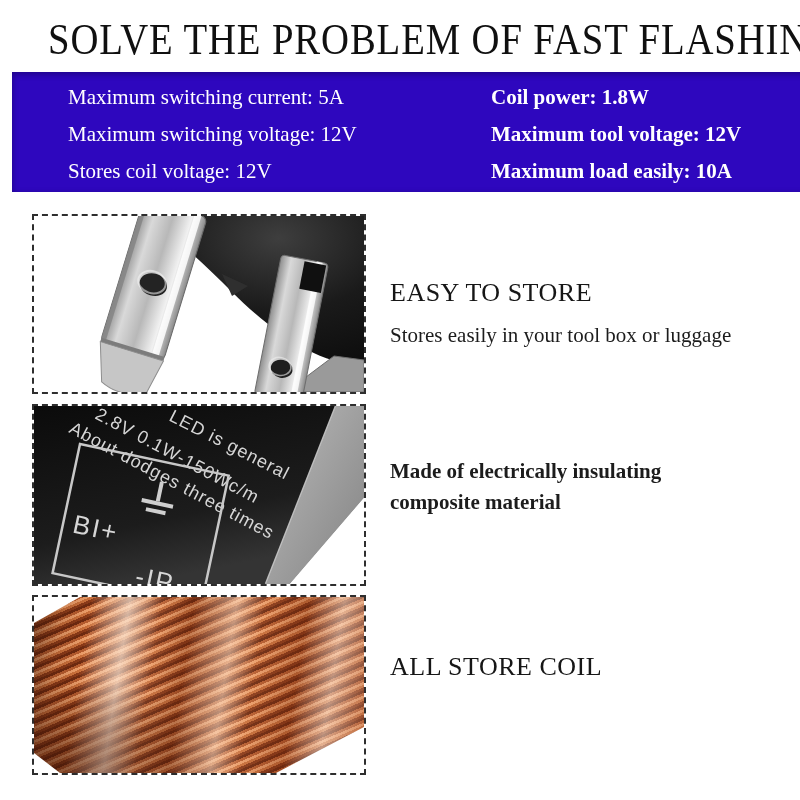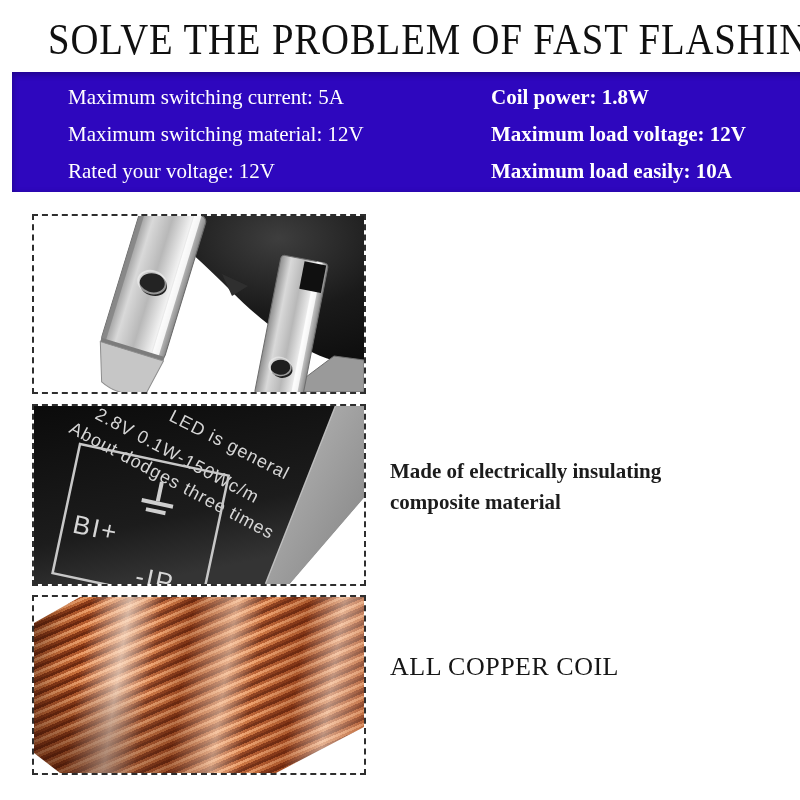--- a/index.html
+++ b/index.html
@@ -57,26 +57,26 @@
 </head>
 <body>
 
 <div class="canvas">
 
   <h1 class="page-title">SOLVE THE PROBLEM OF FAST FLASHING</h1>
 
   <div class="banner">
     <div class="col left">
       <div class="spec-line">Maximum switching current: 5A</div>
-      <div class="spec-line">Maximum switching material: 12V</div>
-      <div class="spec-line">Rated your voltage: 12V</div>
+      <div class="spec-line">Maximum switching voltage: 12V</div>
+      <div class="spec-line">Stores coil voltage: 12V</div>
     </div>
     <div class="col right">
       <div class="spec-line">Coil power: 1.8W</div>
-      <div class="spec-line">Maximum load voltage: 12V</div>
+      <div class="spec-line">Maximum tool voltage: 12V</div>
       <div class="spec-line">Maximum load easily: 10A</div>
     </div>
   </div>
 
   <div class="frame" id="photo1">
     <svg viewBox="0 0 330 176" preserveAspectRatio="none">
       <defs>
         <linearGradient id="silver1" x1="0" y1="0" x2="1" y2="0">
           <stop offset="0" stop-color="#8f8f8f"></stop>
           <stop offset="0.22" stop-color="#d9d9d9"></stop>
@@ -152,20 +152,24 @@
   <div class="frame" id="photo3">
     <div class="coil-wrap">
       <div class="coil-stripes"></div>
       <div class="coil-sheen"></div>
       <div class="corner tl"></div>
       <div class="corner bl"></div>
       <div class="corner br"></div>
     </div>
   </div>
 
+  <div class="sec-text" id="sec1">
+    <h2>EASY TO STORE</h2>
+    <p>Stores easily in your tool box or luggage</p>
+  </div>
   <div class="sec-text" id="sec2">
     <p>Made of electrically insulating composite material</p>
   </div>
   <div class="sec-text" id="sec3">
-    <h2>ALL COPPER COIL</h2>
+    <h2>ALL STORE COIL</h2>
   </div>
 
 </div>
 
 </body></html>

